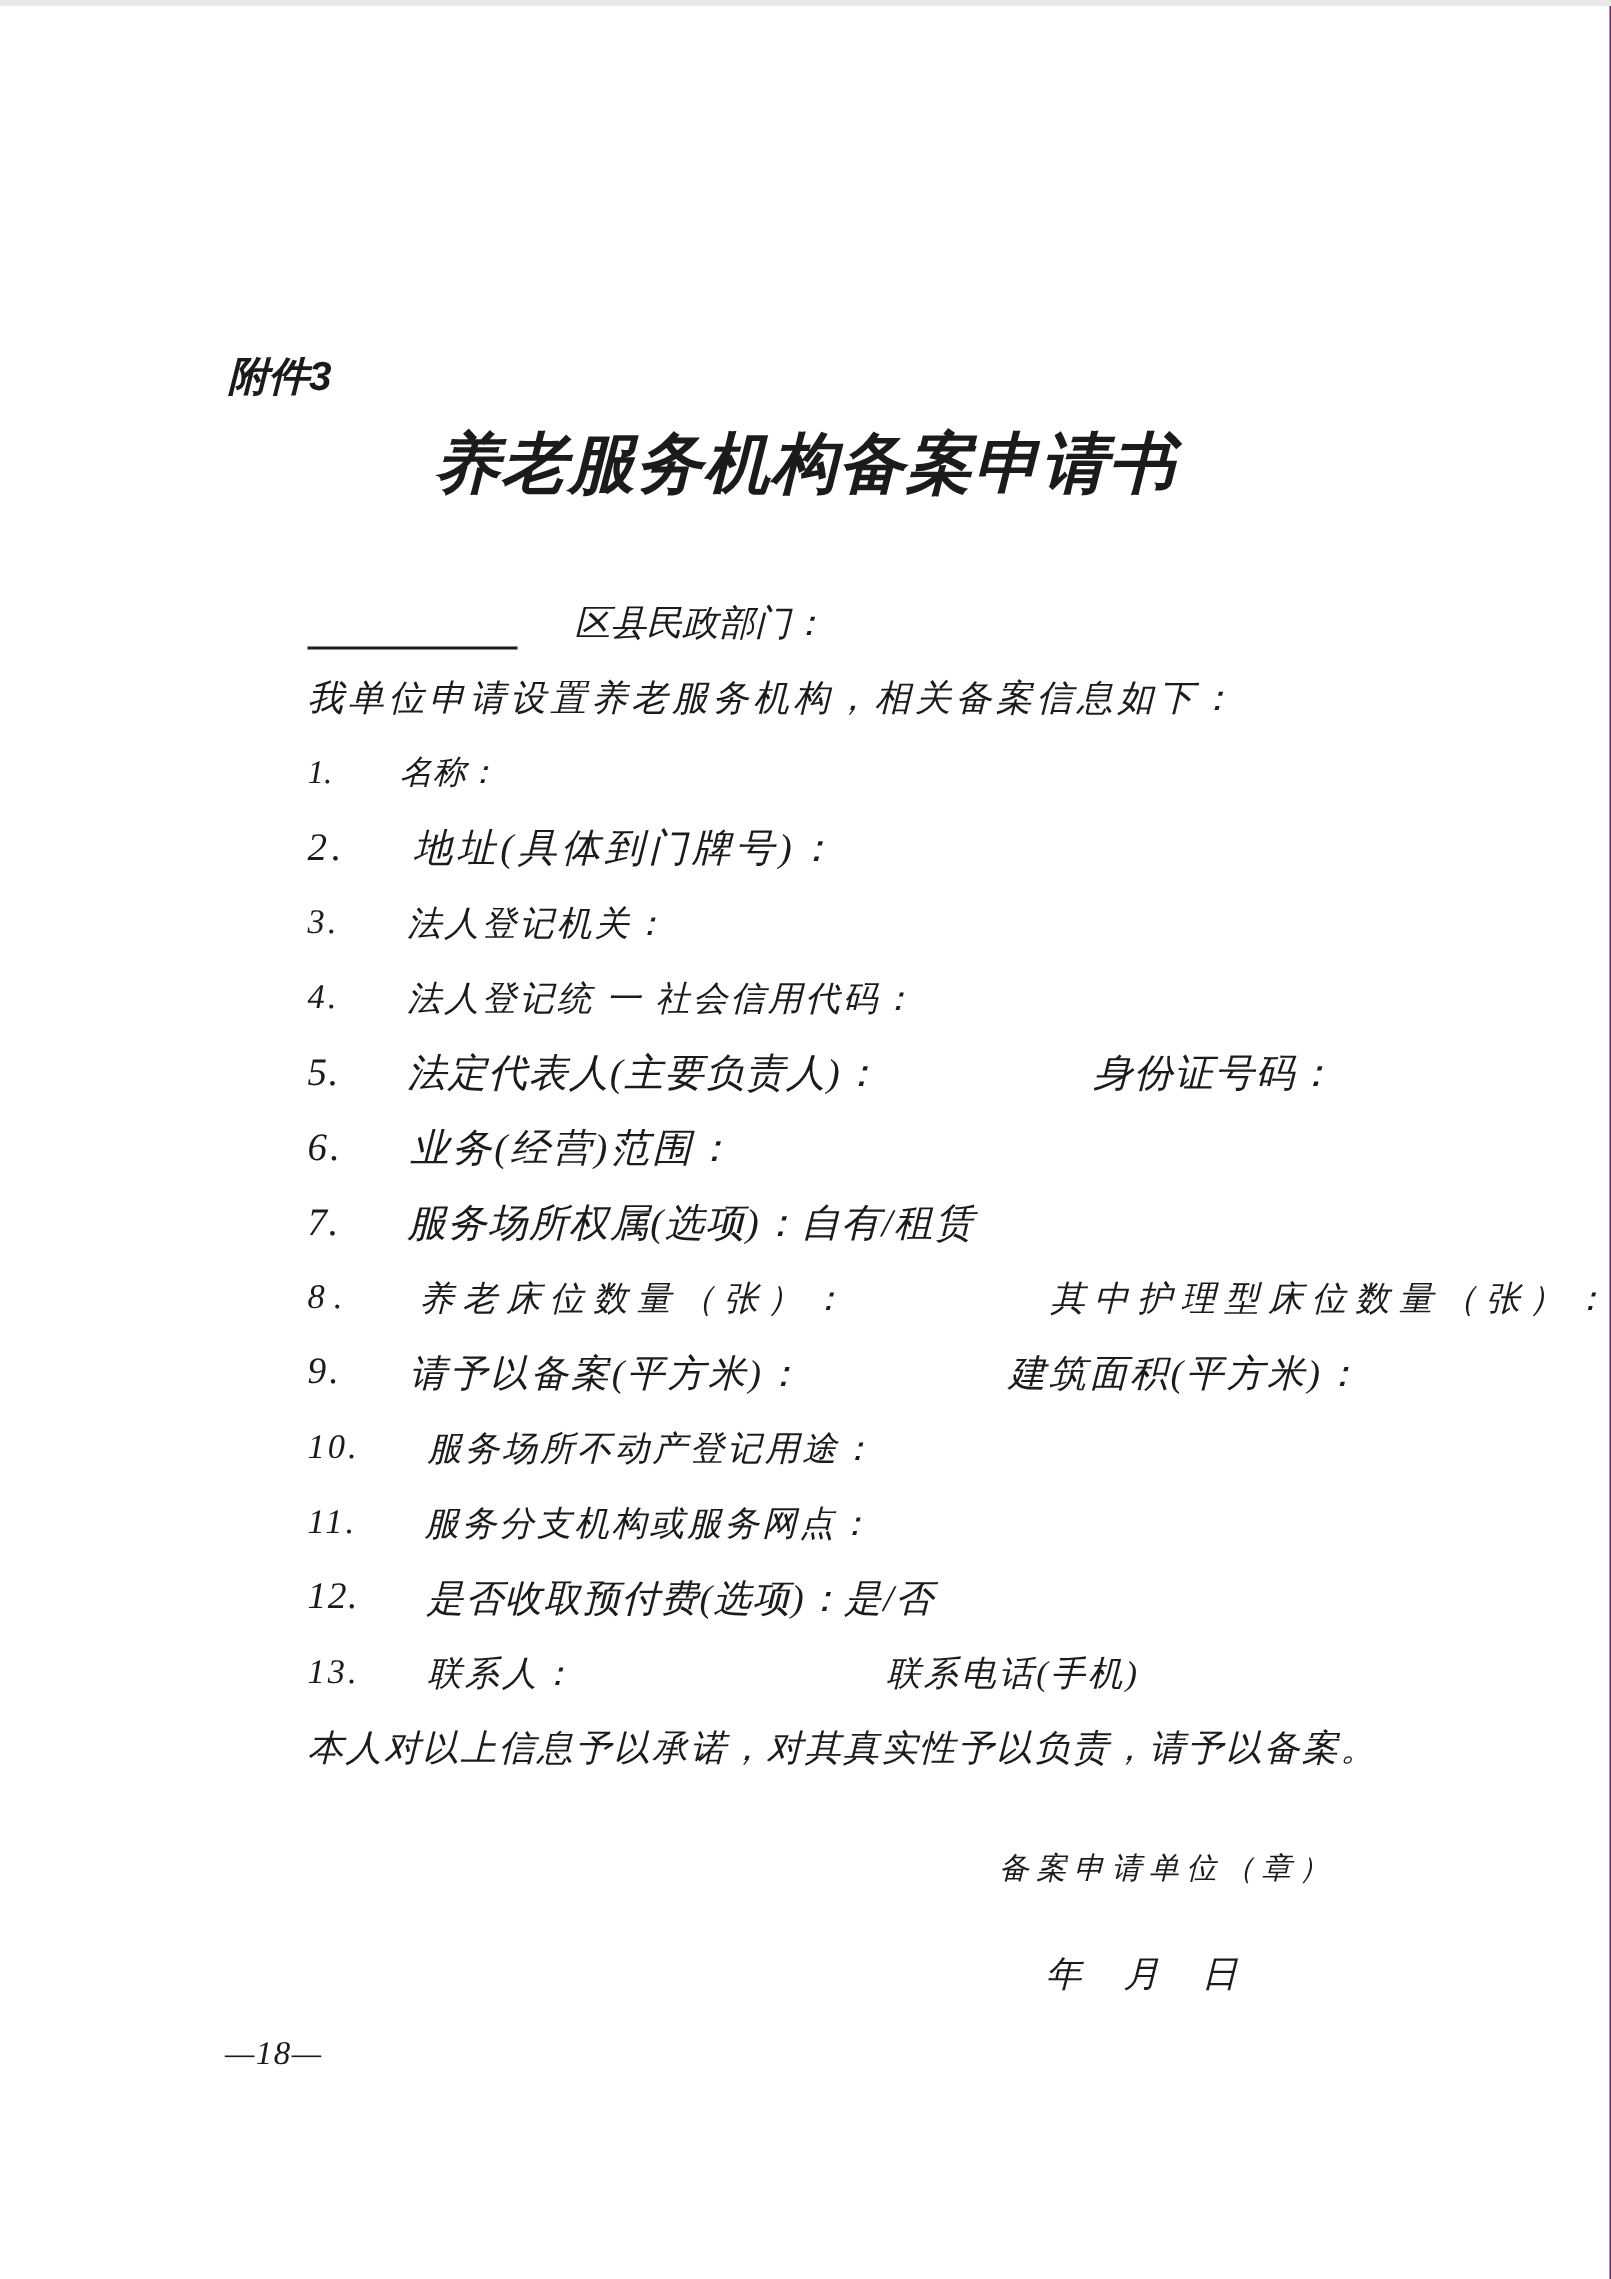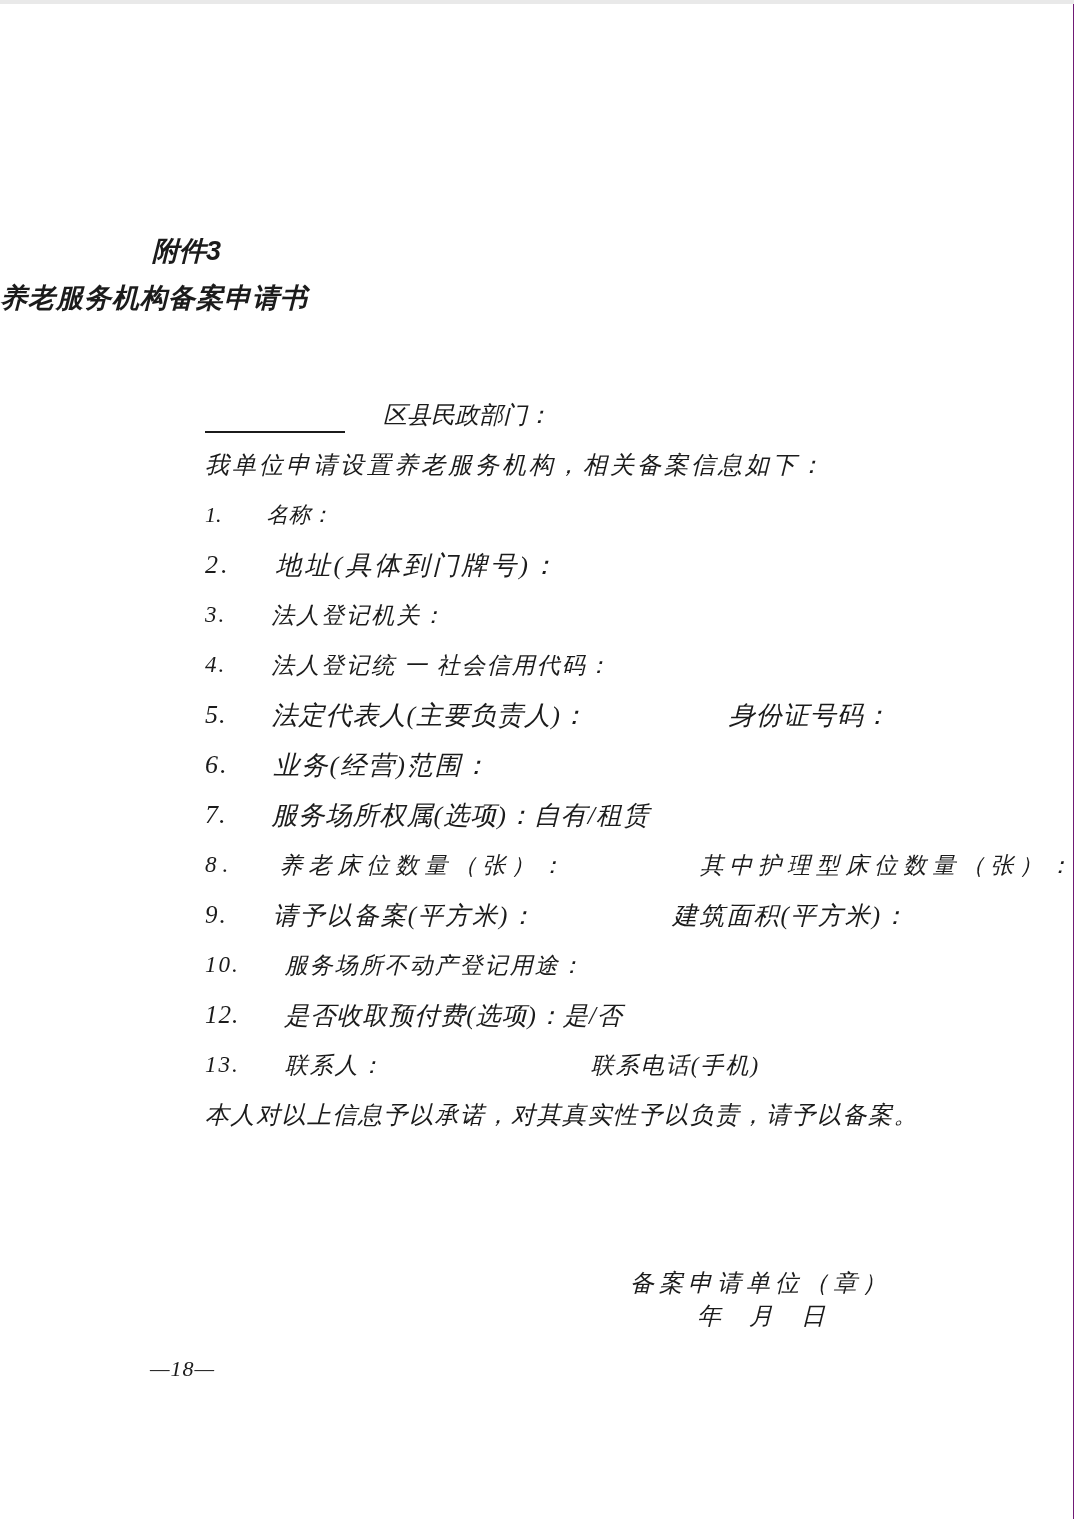--- a/index.html
+++ b/index.html
@@ -16,22 +16,22 @@
     overflow:hidden;
     font-style:italic;
   }
   .attachment{
     position:absolute;left:152px;top:233px;
     font-family:"Liberation Sans","DejaVu Sans",sans-serif;
     font-weight:bold;font-size:27px;line-height:1.1;
   }
   .doc-title{
     position:absolute;left:0;top:276px;width:100%;
-    margin:0;text-align:left;
-    font-size:27px;font-weight:bold;letter-spacing:1px;
+    margin:0;text-align:center;
+    font-size:44px;font-weight:bold;letter-spacing:1px;
     font-family:"Liberation Serif","DejaVu Serif",serif;
   }
   .body-block{
     position:absolute;left:205px;top:386px;right:50px;
   }
   .line{
     height:50px;
     display:flex;align-items:center;
     white-space:nowrap;
     gap:38px;
@@ -42,22 +42,22 @@
     border-bottom:2px solid #1b1b1b;
     flex-shrink:0;
   }
   .gap{display:inline-block;flex-shrink:0;}
   .g55{width:55px}.g60{width:60px}.g65{width:65px}.g130{width:130px}
   .fs22{font-size:22px}.fs23{font-size:23px}.fs24{font-size:24px}
   .fs25{font-size:25px}.fs26{font-size:26px}
   .ls1{letter-spacing:1px}.ls15{letter-spacing:1.5px}.ls2{letter-spacing:2px}
   .ls3{letter-spacing:3px}.ls6{letter-spacing:6px}
   .sig-unit{
-    position:absolute;top:1263px;right:182px;
-    font-size:24px;letter-spacing:5px;white-space:nowrap;
+    position:absolute;top:1228px;right:182px;
+    font-size:20px;letter-spacing:5px;white-space:nowrap;
   }
   .sig-date{
     position:absolute;top:1296px;right:246px;
     font-size:24px;letter-spacing:2px;white-space:nowrap;text-align:right;
   }
   .page-number{
     position:absolute;left:150px;top:1352px;
     font-size:22px;letter-spacing:1px;
   }
 </style>
@@ -130,20 +130,24 @@
       <span>请予以备案(平方米)：</span>
       <span class="gap g60"></span>
       <span>建筑面积(平方米)：</span>
     </div>
 
     <div class="line fs23 ls2">
       <span class="num">10.</span>
       <span>服务场所不动产登记用途：</span>
     </div>
 
+    <div class="line fs23 ls2">
+      <span class="num">11.</span>
+      <span>服务分支机构或服务网点：</span>
+    </div>
 
     <div class="line fs25 ls1">
       <span class="num">12.</span>
       <span>是否收取预付费(选项)：是/否</span>
     </div>
 
     <div class="line fs23 ls2">
       <span class="num">13.</span>
       <span>联系人：</span>
       <span class="gap g130"></span>

